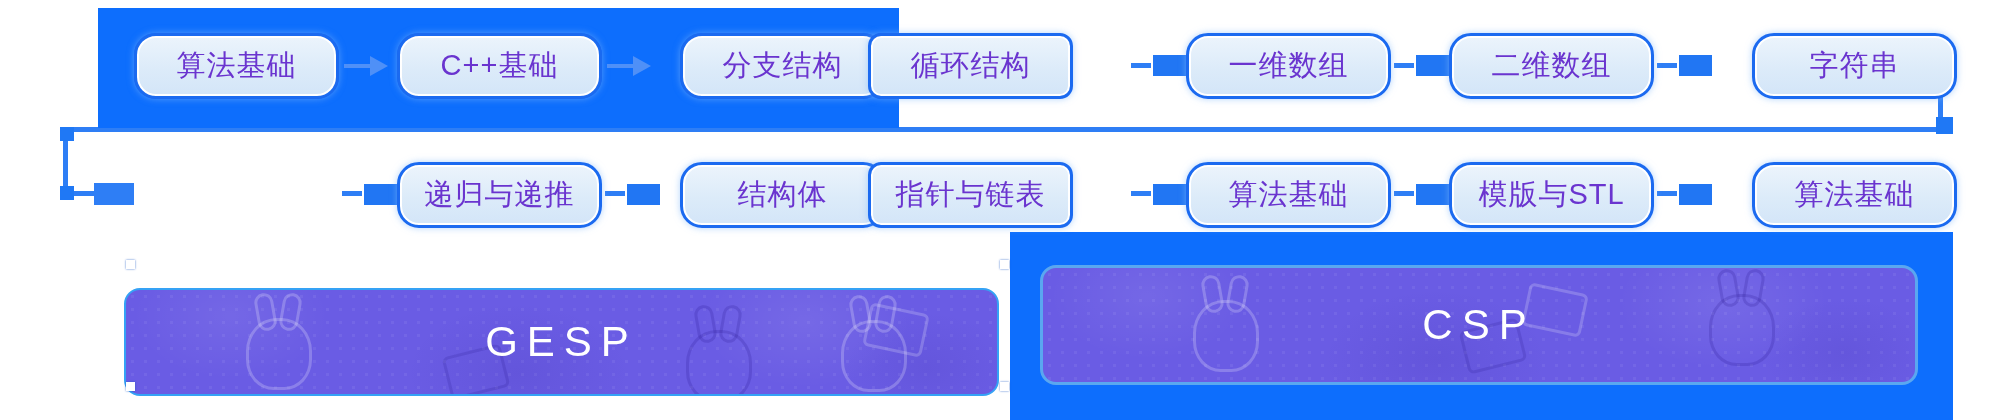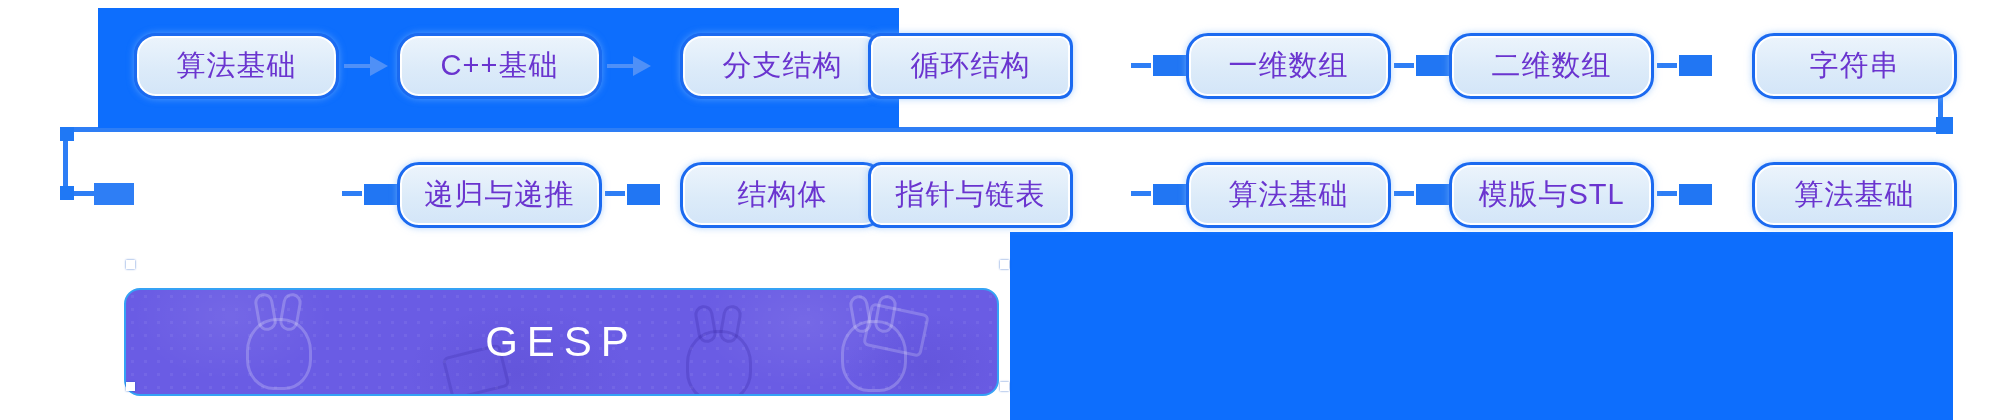--- a/index.html
+++ b/index.html
@@ -183,14 +183,21 @@
     <div class="doodle bunny" style="right:90px;top:30px;"></div>
     <div class="doodle brick" style="left:320px;top:60px;"></div>
     <div class="doodle brick light" style="left:740px;top:18px;"></div>
     <span>GESP</span>
   </div>
   <div class="handle h-tl"></div>
   <div class="handle h-tr"></div>
   <div class="handle h-bl"></div>
   <div class="handle h-br"></div>
 
+  <div class="banner banner-csp">
+    <div class="doodle bunny" style="left:150px;top:32px;"></div>
+    <div class="doodle bunny dark" style="right:140px;top:26px;"></div>
+    <div class="doodle brick" style="left:420px;top:56px;"></div>
+    <div class="doodle brick light" style="right:330px;top:20px;"></div>
+    <span>CSP</span>
+  </div>
 
 </div>
 
 </body></html>

